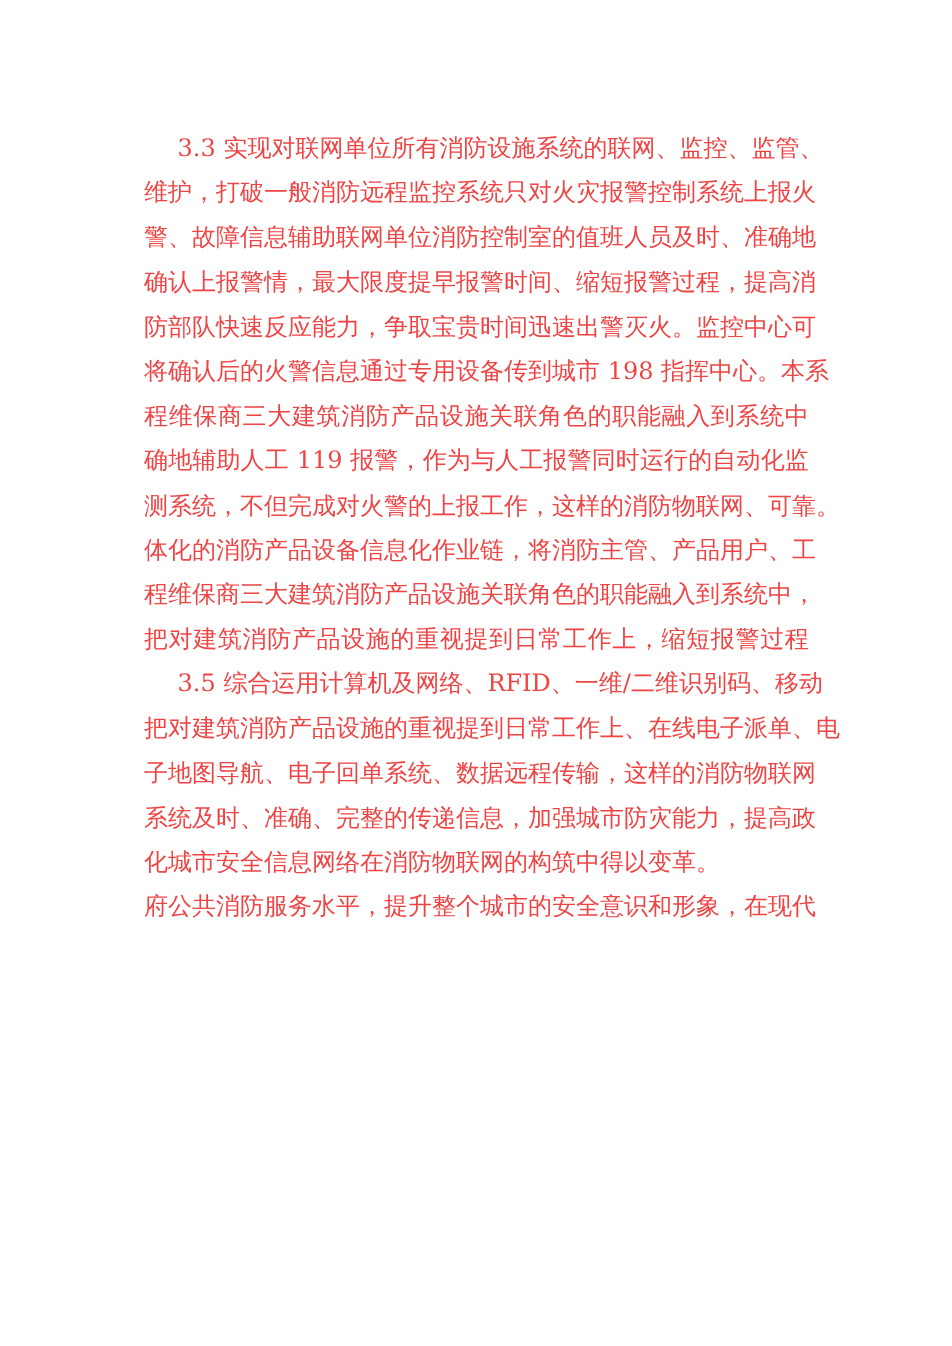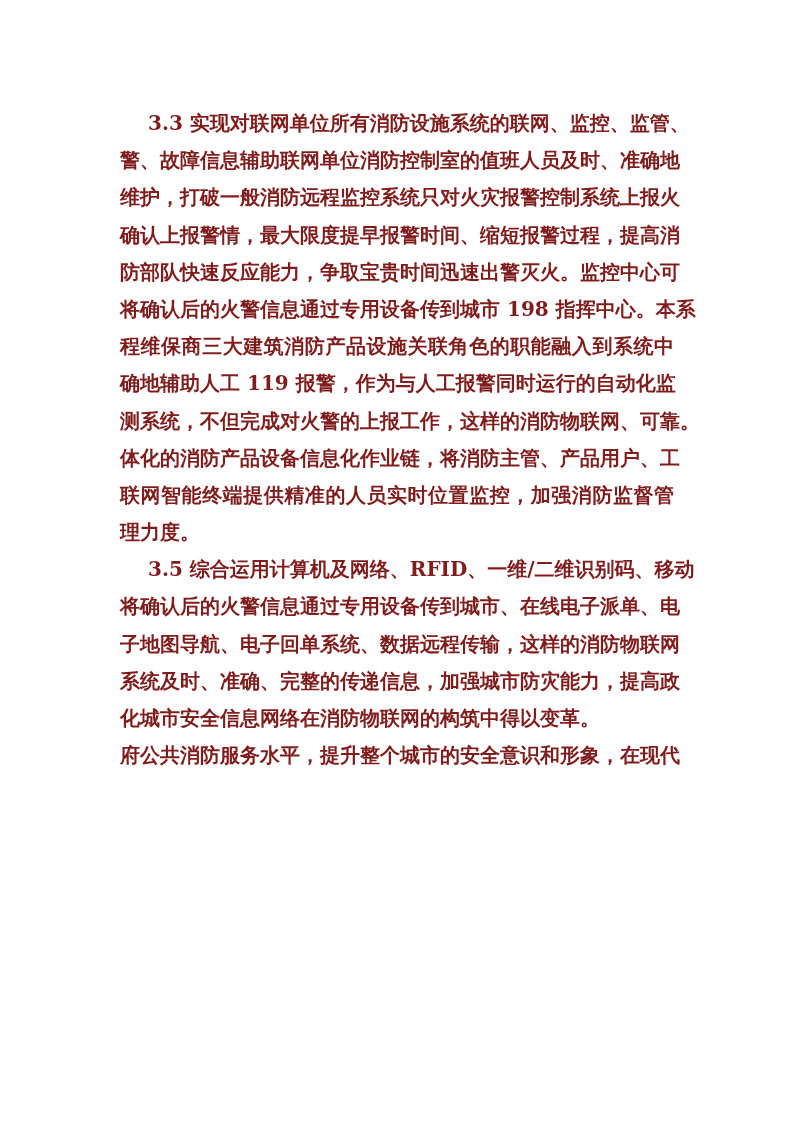--- a/index.html
+++ b/index.html
@@ -4,58 +4,57 @@
 <style>
   html, body { margin: 0; padding: 0; background: #ffffff; }
   body { width: 793px; height: 1122px; position: relative; overflow: hidden; }
   .page {
     position: absolute;
     left: 120px;
     top: 105px;
     width: 554px;
     font-family: "DejaVu Serif", "Liberation Serif", serif;
     font-size: 20px;
-    color: #7f1d1d;
-    font-weight: bold;
+    color: #ef4444;
   }
   .line {
     height: 37.2px;
     line-height: 37.2px;
     white-space: nowrap;
     text-align: justify;
     text-align-last: justify;
     overflow: visible;
   }
   .line.last { text-align-last: left; }
   .line.indent { padding-left: 28px; }
 </style>
 </head>
 <body>
 
 <div class="page">
 
   <div>
     <div class="line indent">3.3 实现对联网单位所有消防设施系统的联网、监控、监管、</div>
+    <div class="line">维护，打破一般消防远程监控系统只对火灾报警控制系统上报火</div>
     <div class="line">警、故障信息辅助联网单位消防控制室的值班人员及时、准确地</div>
-    <div class="line">维护，打破一般消防远程监控系统只对火灾报警控制系统上报火</div>
     <div class="line">确认上报警情，最大限度提早报警时间、缩短报警过程，提高消</div>
     <div class="line">防部队快速反应能力，争取宝贵时间迅速出警灭火。监控中心可</div>
     <div class="line">将确认后的火警信息通过专用设备传到城市 198 指挥中心。本系</div>
     <div class="line">程维保商三大建筑消防产品设施关联角色的职能融入到系统中</div>
     <div class="line">确地辅助人工 119 报警，作为与人工报警同时运行的自动化监</div>
     <div class="line">测系统，不但完成对火警的上报工作，这样的消防物联网、可靠。</div>
   </div>
 
   <div>
     <div class="line">体化的消防产品设备信息化作业链，将消防主管、产品用户、工</div>
-    <div class="line">联网智能终端提供精准的人员实时位置监控，加强消防监督管</div>
-    <div class="line last">理力度。</div>
+    <div class="line">程维保商三大建筑消防产品设施关联角色的职能融入到系统中，</div>
+    <div class="line">把对建筑消防产品设施的重视提到日常工作上，缩短报警过程</div>
   </div>
 
   <div>
     <div class="line indent">3.5 综合运用计算机及网络、RFID、一维/二维识别码、移动</div>
-    <div class="line">将确认后的火警信息通过专用设备传到城市、在线电子派单、电</div>
+    <div class="line">把对建筑消防产品设施的重视提到日常工作上、在线电子派单、电</div>
     <div class="line">子地图导航、电子回单系统、数据远程传输，这样的消防物联网</div>
     <div class="line">系统及时、准确、完整的传递信息，加强城市防灾能力，提高政</div>
     <div class="line last">化城市安全信息网络在消防物联网的构筑中得以变革。</div>
     <div class="line">府公共消防服务水平，提升整个城市的安全意识和形象，在现代</div>
   </div>
 </div>
 
 </body></html>

